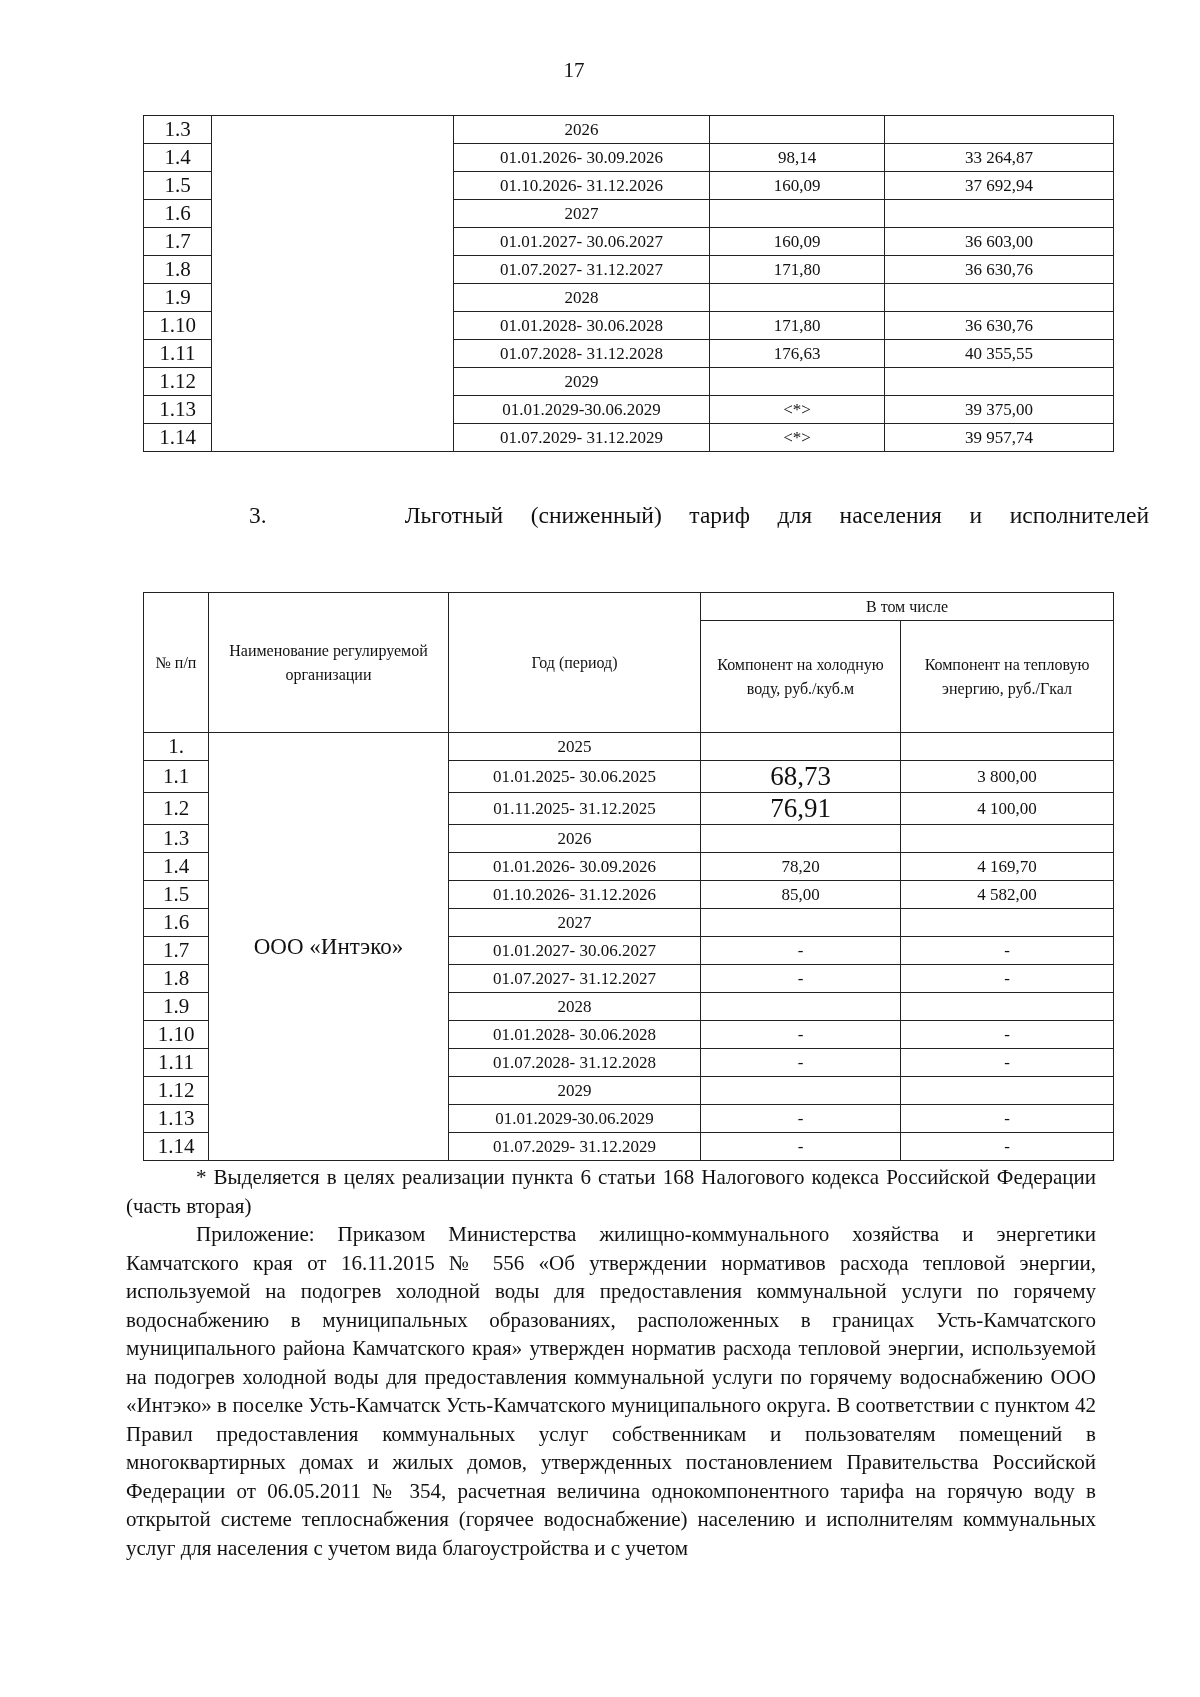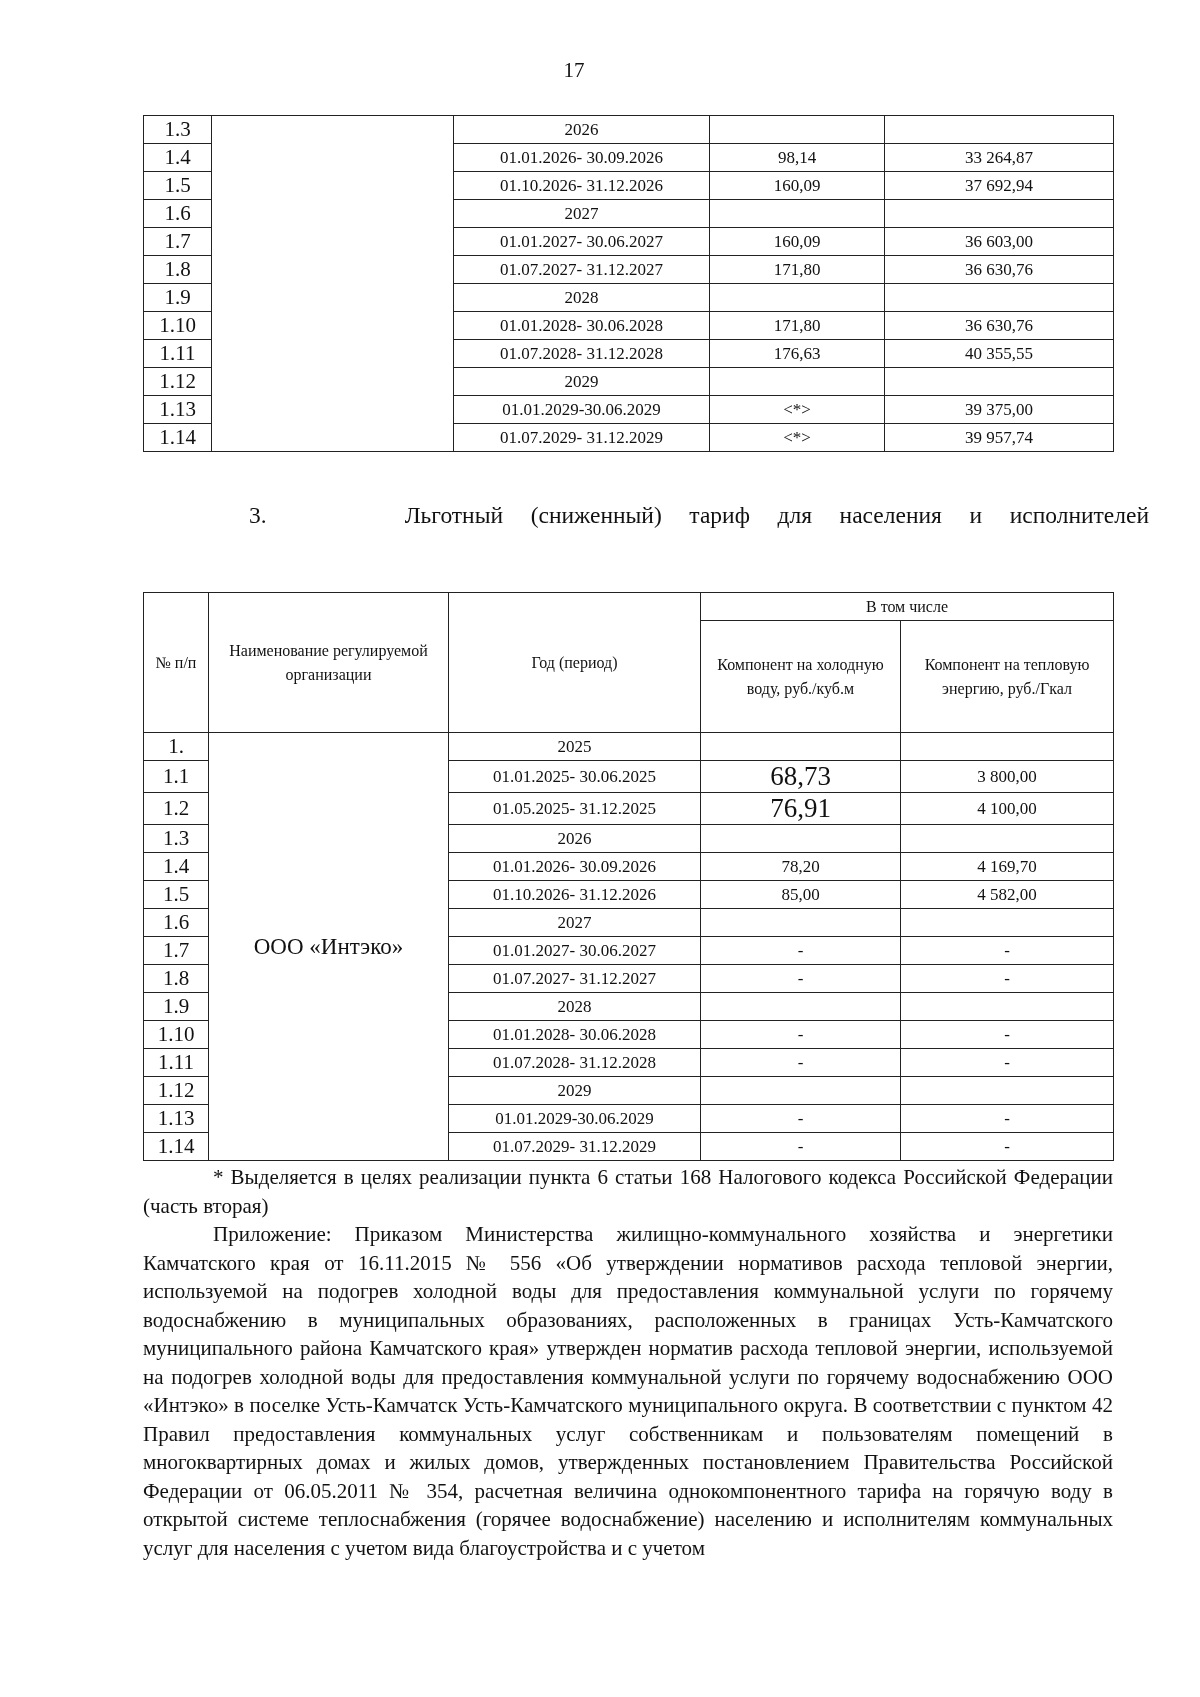--- a/index.html
+++ b/index.html
@@ -12,21 +12,21 @@
   .t1 td { height: 27px; font-size: 17px; }
   .t1 td.num { font-size: 21px; }
   .heading { position: absolute; top: 498px; left: 143px; width: 970px; font-size: 23.5px; line-height: 34px; text-align: justify; margin-left: 36px; }
   .heading .l1 { display: block; text-align: justify; text-align-last: justify; padding-left: 70px; }
   .t2 { top: 592px; left: 143px; width: 970px; }
   .t2 th { font-size: 16px; line-height: 24px; }
   .t2 td { height: 27px; font-size: 17px; }
   .t2 td.num { font-size: 21px; }
   .t2 td.big { font-size: 27px; }
   .t2 td.org { font-size: 23px; vertical-align: middle; }
-  .text { position: absolute; top: 1163px; left: 143px; width: 970px; font-size: 21px; line-height: 28.5px; text-align: justify; }
+  .text { position: absolute; top: 1163px; left: 126px; width: 970px; font-size: 21px; line-height: 28.5px; text-align: justify; }
   .text p { margin: 0; text-indent: 70px; }
 </style>
 </head>
 <body>
 
 <div class="page-num">17</div>
 
 <table class="t1">
   <colgroup>
     <col style="width:68px">
@@ -145,21 +145,21 @@
         <td></td>
       </tr>
       <tr>
         <td class="num">1.1</td>
         <td>01.01.2025- 30.06.2025</td>
         <td class="big">68,73</td>
         <td>3 800,00</td>
       </tr>
       <tr>
         <td class="num">1.2</td>
-        <td>01.05.2025- 31.12.2025</td>
+        <td>01.11.2025- 31.12.2025</td>
         <td class="big">76,91</td>
         <td>4 100,00</td>
       </tr>
       <tr>
         <td class="num">1.3</td>
         <td>2026</td>
         <td class=""></td>
         <td></td>
       </tr>
       <tr>

